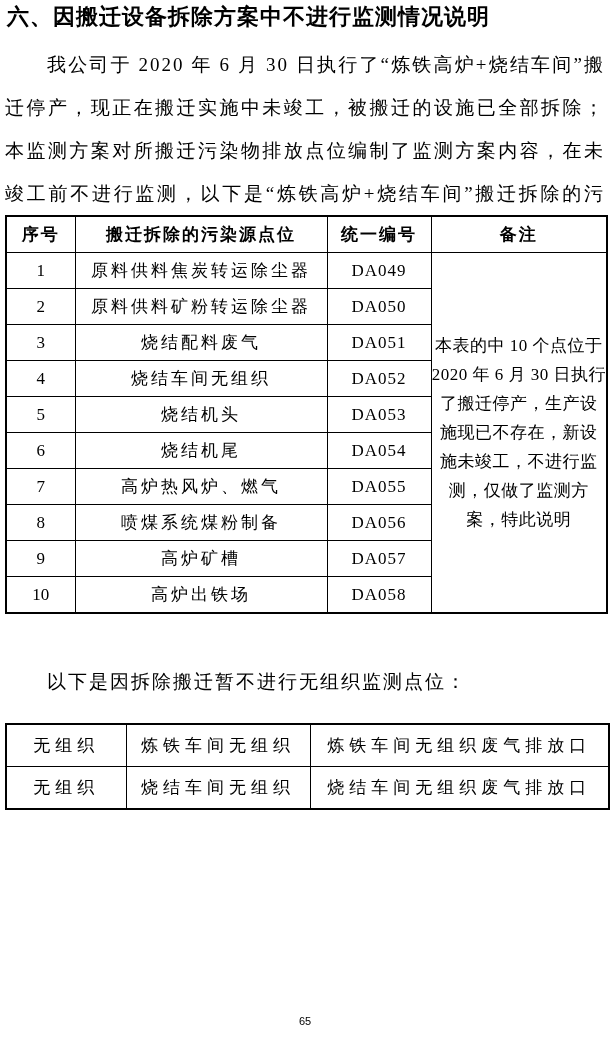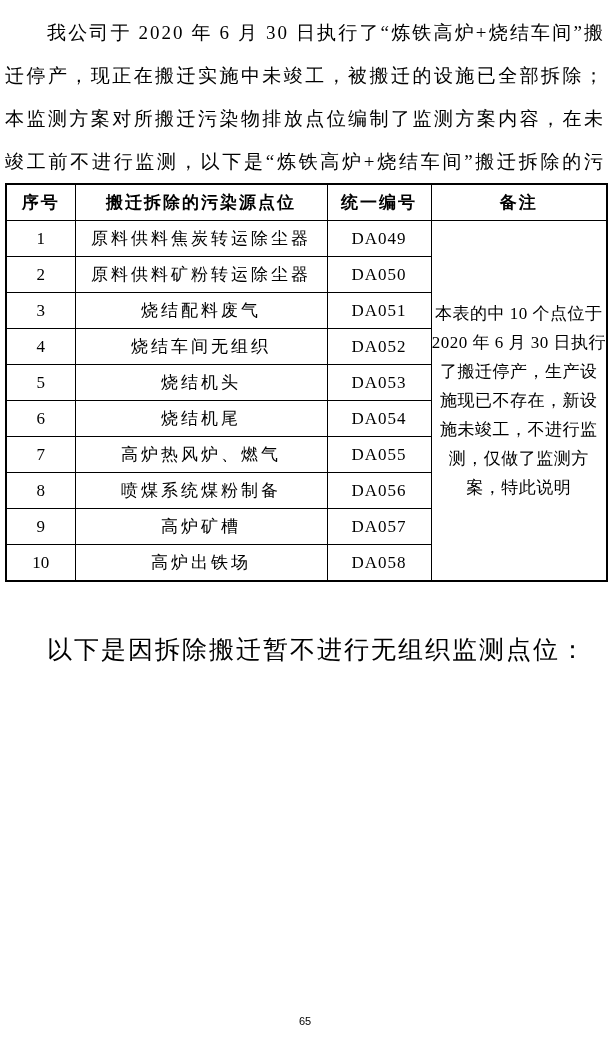--- a/index.html
+++ b/index.html
@@ -72,21 +72,21 @@
     text-align: justify;
     vertical-align: middle;
     font-size: 17px;
     line-height: 29px;
     letter-spacing: 0.5px;
     padding: 0 2px;
     border-radius: 18px;
   }
   .second-para {
     margin: 57px 0 0 42px;
-    font-size: 25px;
+    font-size: 19px;
     line-height: 21px;
     height: 21px;
     letter-spacing: 2px;
     white-space: nowrap;
   }
   .t2 {
     width: 603px;
     margin-top: 31px;
     border: 2px solid #000;
   }
@@ -109,20 +109,21 @@
     font-family: "Liberation Sans", "DejaVu Sans", sans-serif;
     font-size: 11px;
     font-weight: normal;
   }
 </style>
 </head>
 <body>
 
 <div class="page">
 
+  <h1 class="section-title">六、因搬迁设备拆除方案中不进行监测情况说明</h1>
 
   <p class="intro-para">我公司于 2020 年 6 月 30 日执行了“炼铁高炉+烧结车间”搬迁停产，现正在搬迁实施中未竣工，被搬迁的设施已全部拆除；本监测方案对所搬迁污染物排放点位编制了监测方案内容，在未竣工前不进行监测，以下是“炼铁高炉+烧结车间”搬迁拆除的污染源点位。</p>
 
   <table class="t1">
     <colgroup>
       <col style="width:69px">
       <col style="width:252px">
       <col style="width:104px">
       <col style="width:176px">
     </colgroup>
@@ -182,16 +183,35 @@
       <tr>
         <td>10</td>
         <td class="cell-name">高炉出铁场</td>
         <td class="cell-code">DA058</td>
       </tr>
     </tbody>
   </table>
 
   <p class="second-para">以下是因拆除搬迁暂不进行无组织监测点位：</p>
 
+  <table class="t2">
+    <colgroup>
+      <col style="width:120px">
+      <col style="width:184px">
+      <col style="width:299px">
+    </colgroup>
+    <tbody>
+      <tr>
+        <td>无组织</td>
+        <td>炼铁车间无组织</td>
+        <td>炼铁车间无组织废气排放口</td>
+      </tr>
+      <tr>
+        <td>无组织</td>
+        <td>烧结车间无组织</td>
+        <td>烧结车间无组织废气排放口</td>
+      </tr>
+    </tbody>
+  </table>
 
 </div>
 
 <div class="page-footer">65</div>
 
 </body></html>

